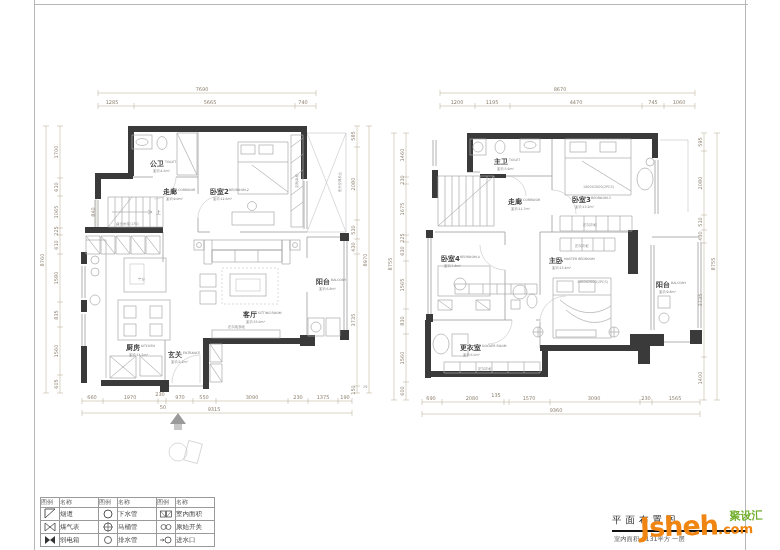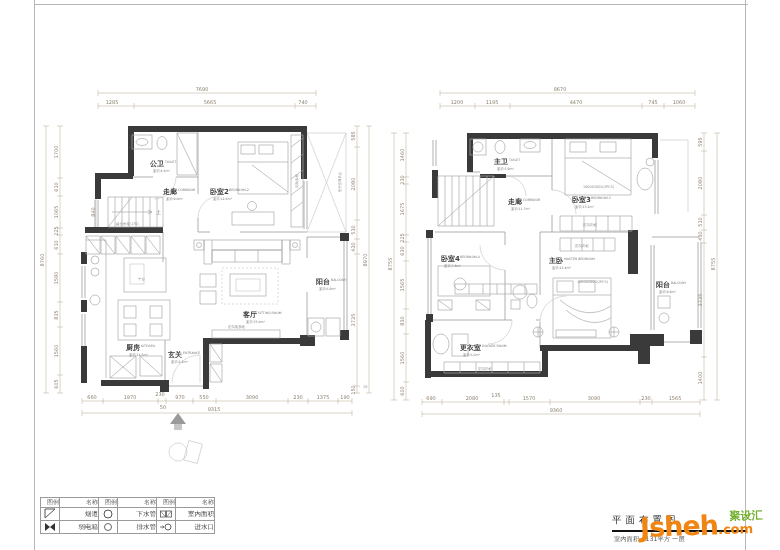--- a/index.html
+++ b/index.html
@@ -12,21 +12,21 @@
   .blk{fill:#3a3a3a;stroke:none}
   .t{stroke:#9c9c9c;stroke-width:.8;fill:none}
   .t2{stroke:#c2c2c2;stroke-width:.6;fill:none}
   .fn{stroke:#a9a9a9;stroke-width:.7;fill:none}
   .d{stroke:#b4a58f;stroke-width:.5;fill:none}
   .dt{font-size:5px;fill:#8d8170}
   .rl{font-size:7px;fill:#3f3f3f;font-weight:bold}
   .rs{font-size:3.2px;fill:#777}
   .an{font-size:3.4px;fill:#8a8a8a}
   .legend{position:absolute;left:40px;top:497px;border-collapse:collapse;color:#444;background:#fff}
-  .legend th,.legend td{border:1px solid #9a9a9a;text-align:right;padding:0}
+  .legend th,.legend td{border:1px solid #9a9a9a;text-align:left;padding:0}
   .legend th{font-weight:normal;font-size:6px;color:#666;height:9px}
   .legend td{font-size:6.5px;height:12px}
   .cs{width:18px}.cnm{width:38px}
   .legend svg{display:block;margin:0 auto}
   .titleblock{position:absolute;left:612px;top:514px;width:134px;color:#222;z-index:3}
   .tb-title{display:block;text-align:left;font-size:9.5px;letter-spacing:4px;border-bottom:2.5px solid #111;padding-bottom:3px}
   .tb-sub{display:block;font-size:6.3px;color:#555;margin-top:3px;padding-left:2px;white-space:nowrap}
   .watermark{position:absolute;left:640px;top:512px;z-index:5;transform:rotate(-2deg);line-height:1}
   .wm-main{color:#f08511;font-size:27px;font-weight:bold;letter-spacing:-1px}
   .wm-tld{color:#f08511;font-size:13px;font-weight:bold}
@@ -313,20 +313,42 @@
               <rect x="0.5" y="3" width="5" height="6" fill="none" stroke="#555" stroke-width="0.8"></rect>
               <rect x="6.5" y="3" width="5" height="6" fill="none" stroke="#555" stroke-width="0.8"></rect>
               <path d="M0.5,3 L5.5,9 M6.5,9 L11.5,3" stroke="#555" stroke-width="0.6"></path>
             </svg>
           </td>
       <td>室内面积</td>
     </tr>
     <tr>
       <td>
             <svg width="14" height="12" viewBox="0 0 12 12">
+              <path d="M1,2 L11,10 L11,2 L1,10 Z" fill="none" stroke="#555" stroke-width="0.9"></path>
+            </svg>
+          </td>
+      <td>煤气表</td>
+      <td>
+            <svg width="14" height="12" viewBox="0 0 12 12">
+              <circle cx="6" cy="6" r="4" fill="none" stroke="#555" stroke-width="0.9"></circle>
+              <path d="M6,1 V11 M1,6 H11" stroke="#555" stroke-width="0.7"></path>
+            </svg>
+          </td>
+      <td>马桶管</td>
+      <td>
+            <svg width="14" height="12" viewBox="0 0 12 12">
+              <circle cx="3.5" cy="6" r="2.5" fill="none" stroke="#555" stroke-width="0.8"></circle>
+              <circle cx="8.5" cy="6" r="2.5" fill="none" stroke="#555" stroke-width="0.8"></circle>
+            </svg>
+          </td>
+      <td>原始开关</td>
+    </tr>
+    <tr>
+      <td>
+            <svg width="14" height="12" viewBox="0 0 12 12">
               <path d="M1,2 L1,10 L6,6 Z" fill="#333"></path>
               <path d="M11,2 L11,10 L6,6 Z" fill="#333"></path>
             </svg>
           </td>
       <td>弱电箱</td>
       <td>
             <svg width="14" height="12" viewBox="0 0 12 12">
               <circle cx="6" cy="6" r="3.5" fill="none" stroke="#555" stroke-width="0.9"></circle>
             </svg>
           </td>

